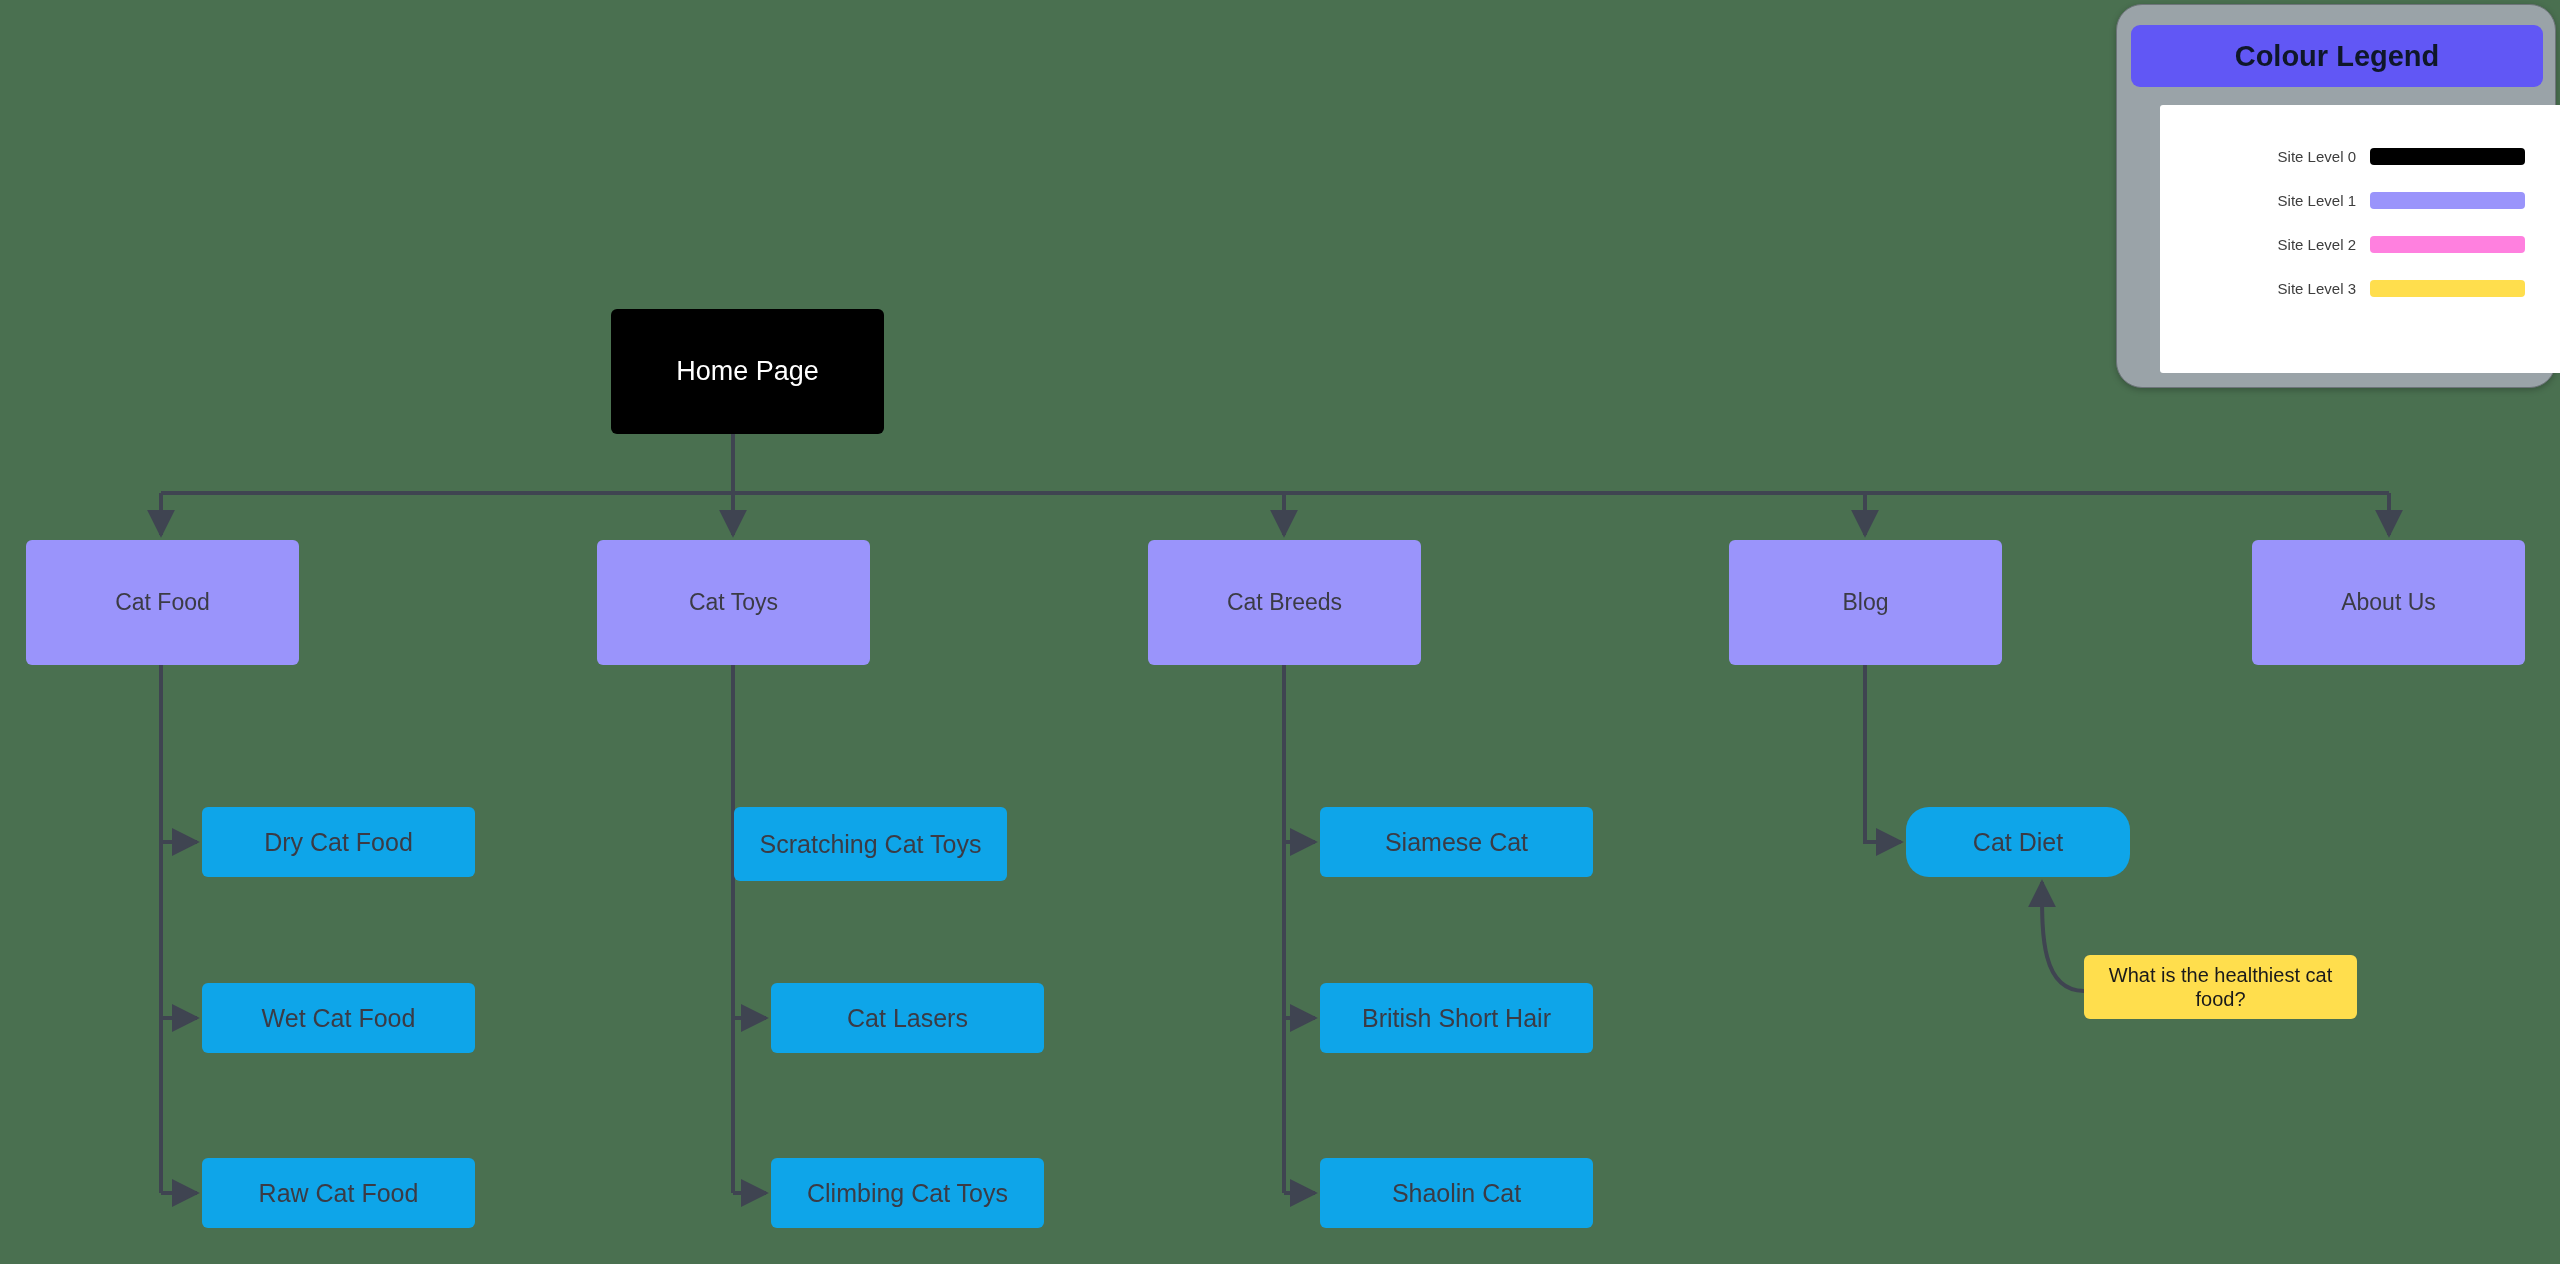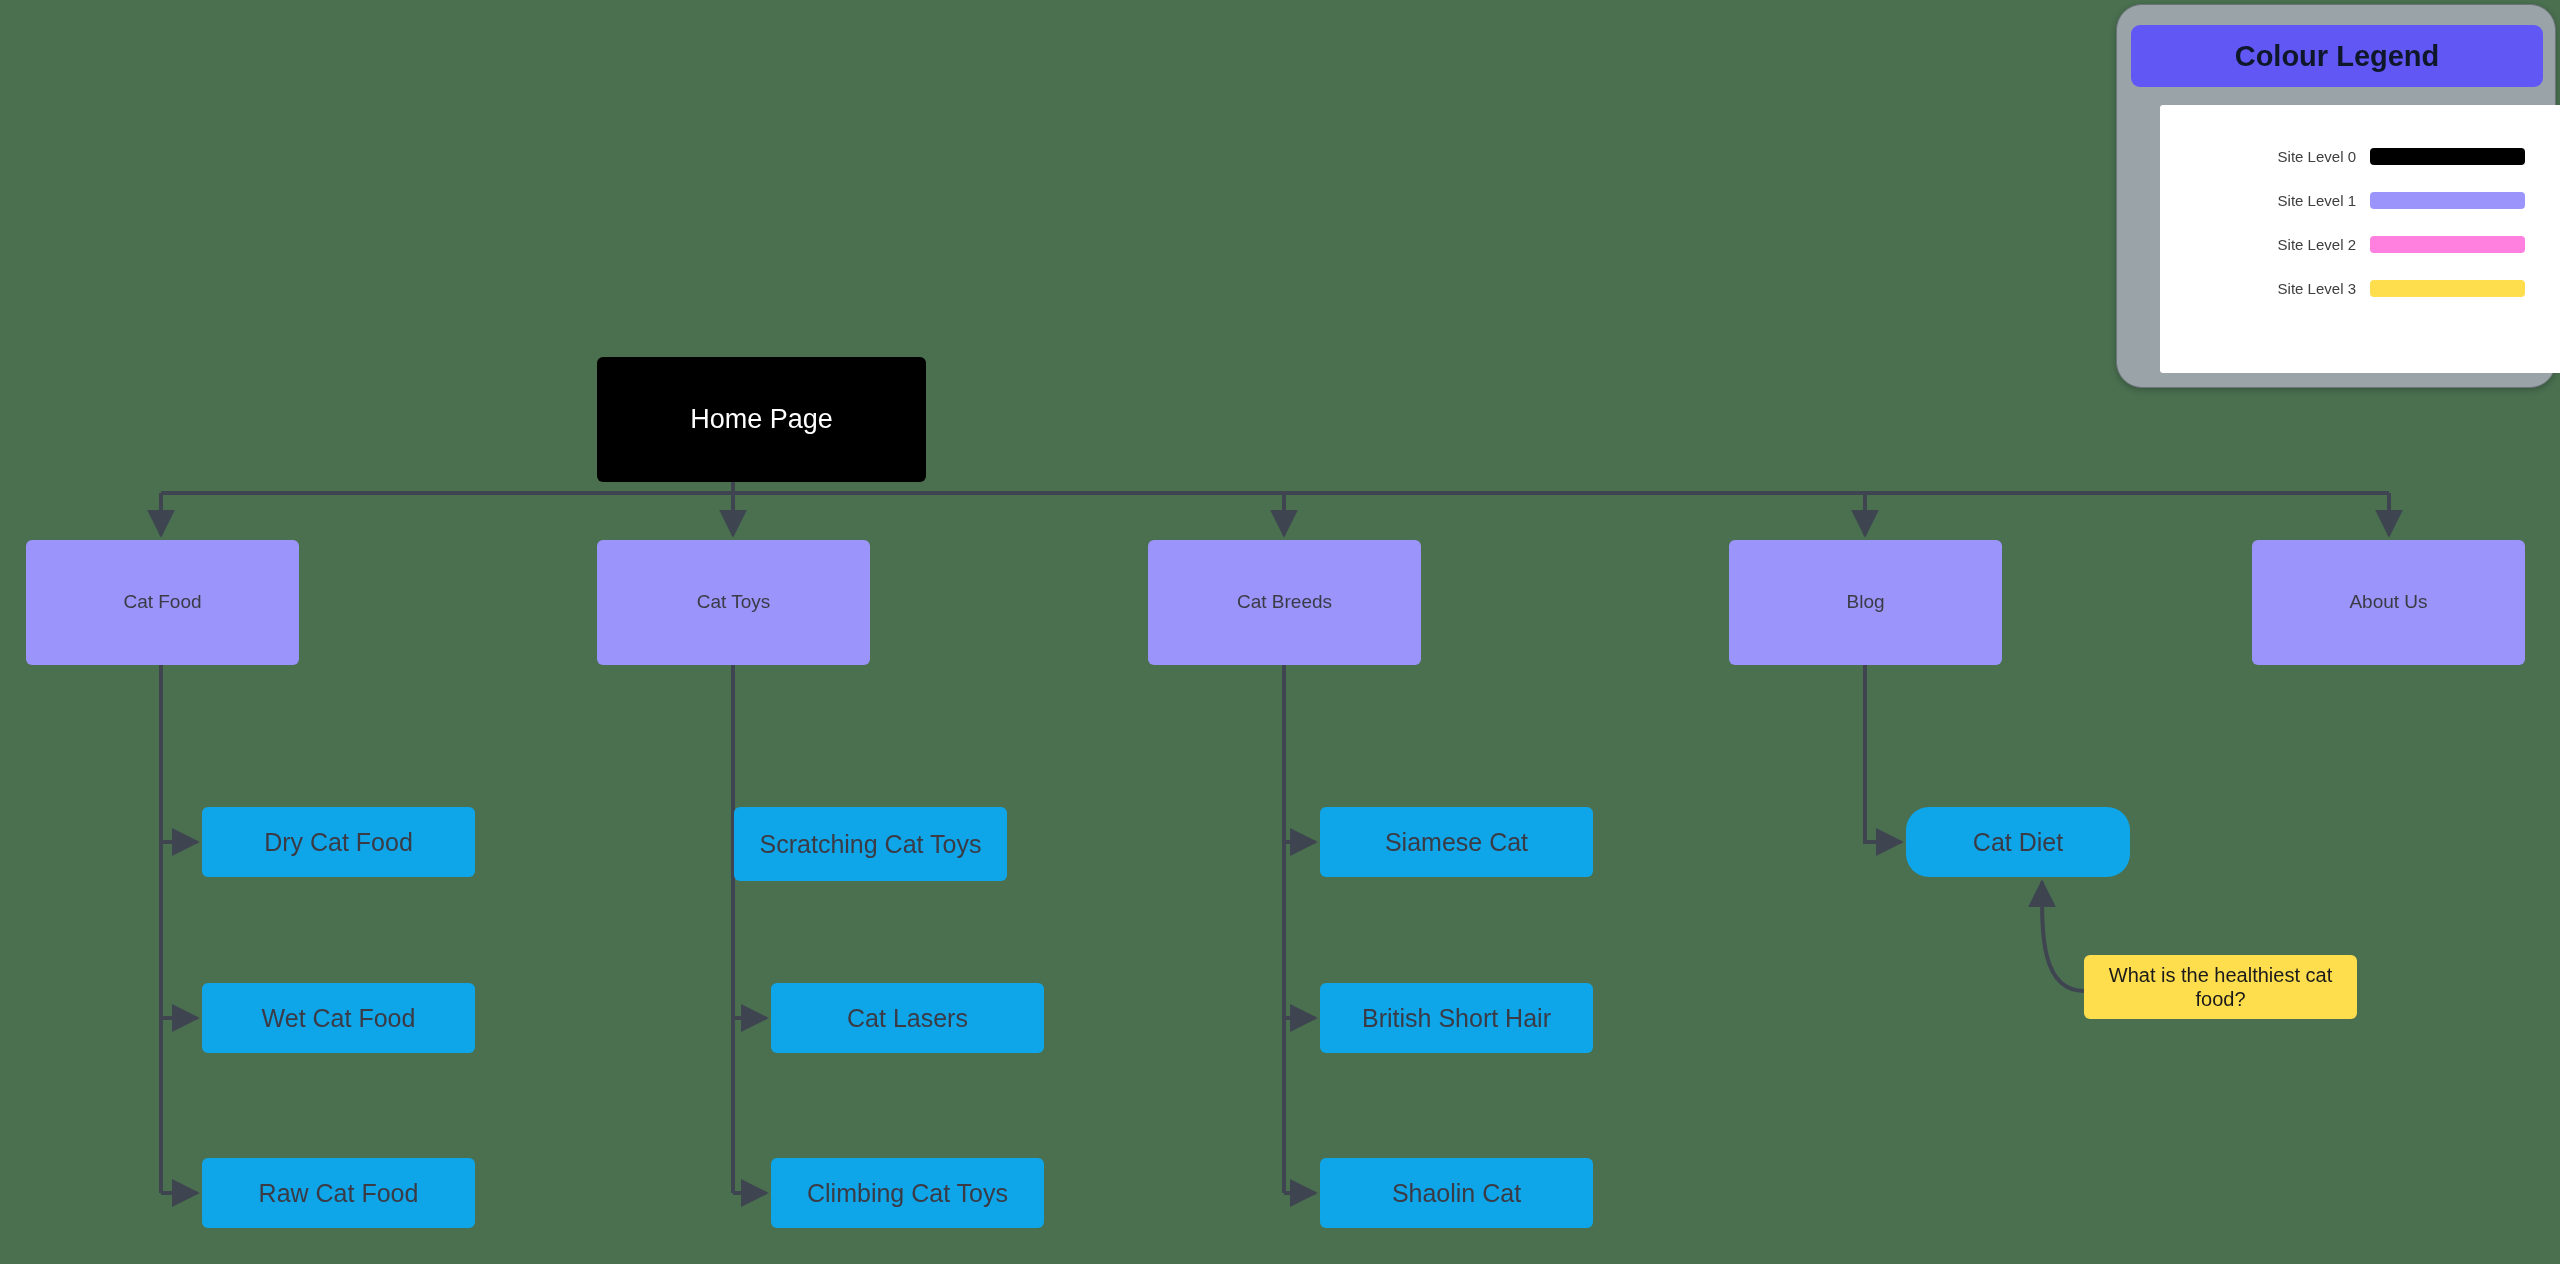--- a/index.html
+++ b/index.html
@@ -15,21 +15,21 @@
 
   .node{
     position:absolute;
     display:flex;align-items:center;justify-content:center;
     border-radius:6px;
     box-sizing:border-box;
     text-align:center;
     line-height:1.2;
   }
   .lvl0{background:#000000;color:#ffffff;font-size:27px;}
-  .lvl1{background:#9a94fb;color:#3b3b45;font-size:19px;}
+  .lvl1{background:#9a94fb;color:#3b3b45;font-size:23px;}
   .lvl2{background:#0ea5e9;color:#3b3b45;font-size:25px;}
   .lvl3{background:#ffde4d;color:#1a1a1a;font-size:20px;}
 
   
   #legend{
     position:absolute;left:2116px;top:4px;width:440px;height:384px;
     background:#9aa3a8;border:1px solid #6d7479;border-radius:26px;
     box-sizing:border-box;
     box-shadow:0 2px 6px rgba(0,0,0,.25);
   }
@@ -87,21 +87,21 @@
       <path d="M 1284 665 L 1284 1193 M 1284 842 L 1315 842" marker-end="url(#arrow)"></path>
       <path d="M 1284 1018 L 1315 1018" marker-end="url(#arrow)"></path>
       <path d="M 1284 1193 L 1315 1193" marker-end="url(#arrow)"></path>
 
       <path d="M 1865 665 L 1865 842 L 1901 842" marker-end="url(#arrow)"></path>
 
       <path d="M 2084 991 C 2040 991 2042 930 2042 882" marker-end="url(#arrow)"></path>
     </g>
   </svg>
 
-  <div class="node lvl0" style="left:597px;top:309px;width:329px;height:125px;margin-top:48px;">
+  <div class="node lvl0" style="left:611px;top:309px;width:273px;height:125px;">
     <span>Home Page</span>
   </div>
 
   <div class="node lvl1" style="left:26px;top:540px;width:273px;height:125px;">
     <span>Cat Food</span>
   </div>
   <div class="node lvl1" style="left:597px;top:540px;width:273px;height:125px;">
     <span>Cat Toys</span>
   </div>
   <div class="node lvl1" style="left:1148px;top:540px;width:273px;height:125px;">

